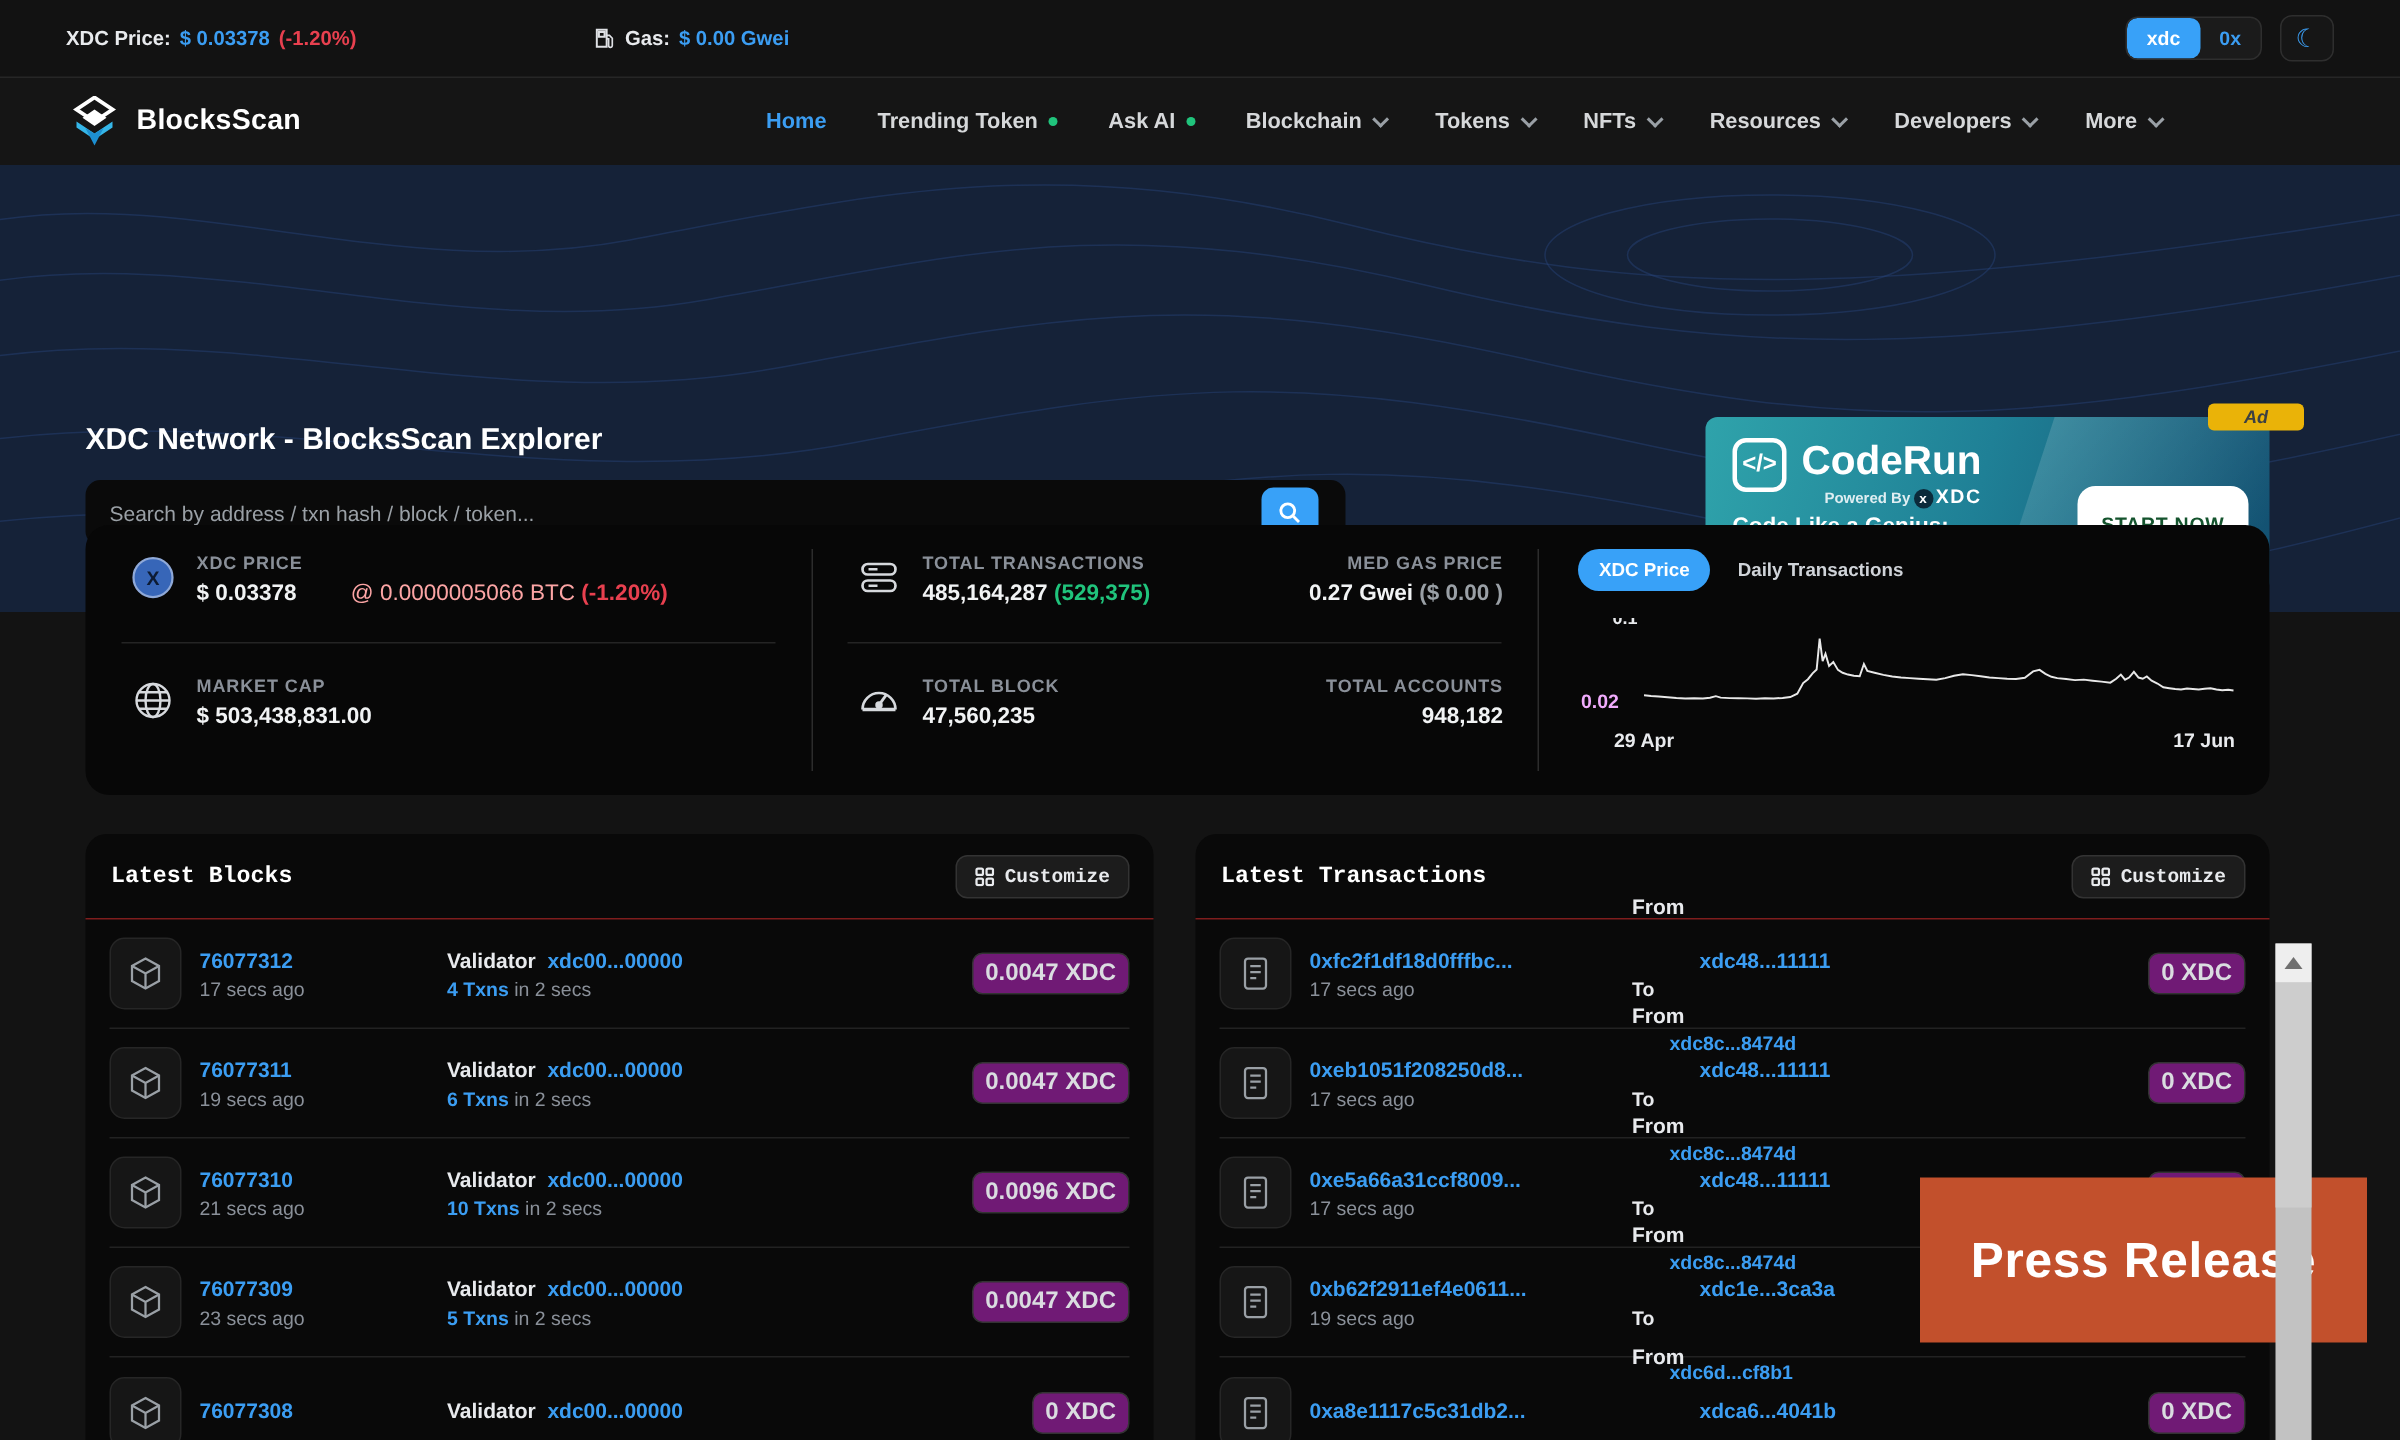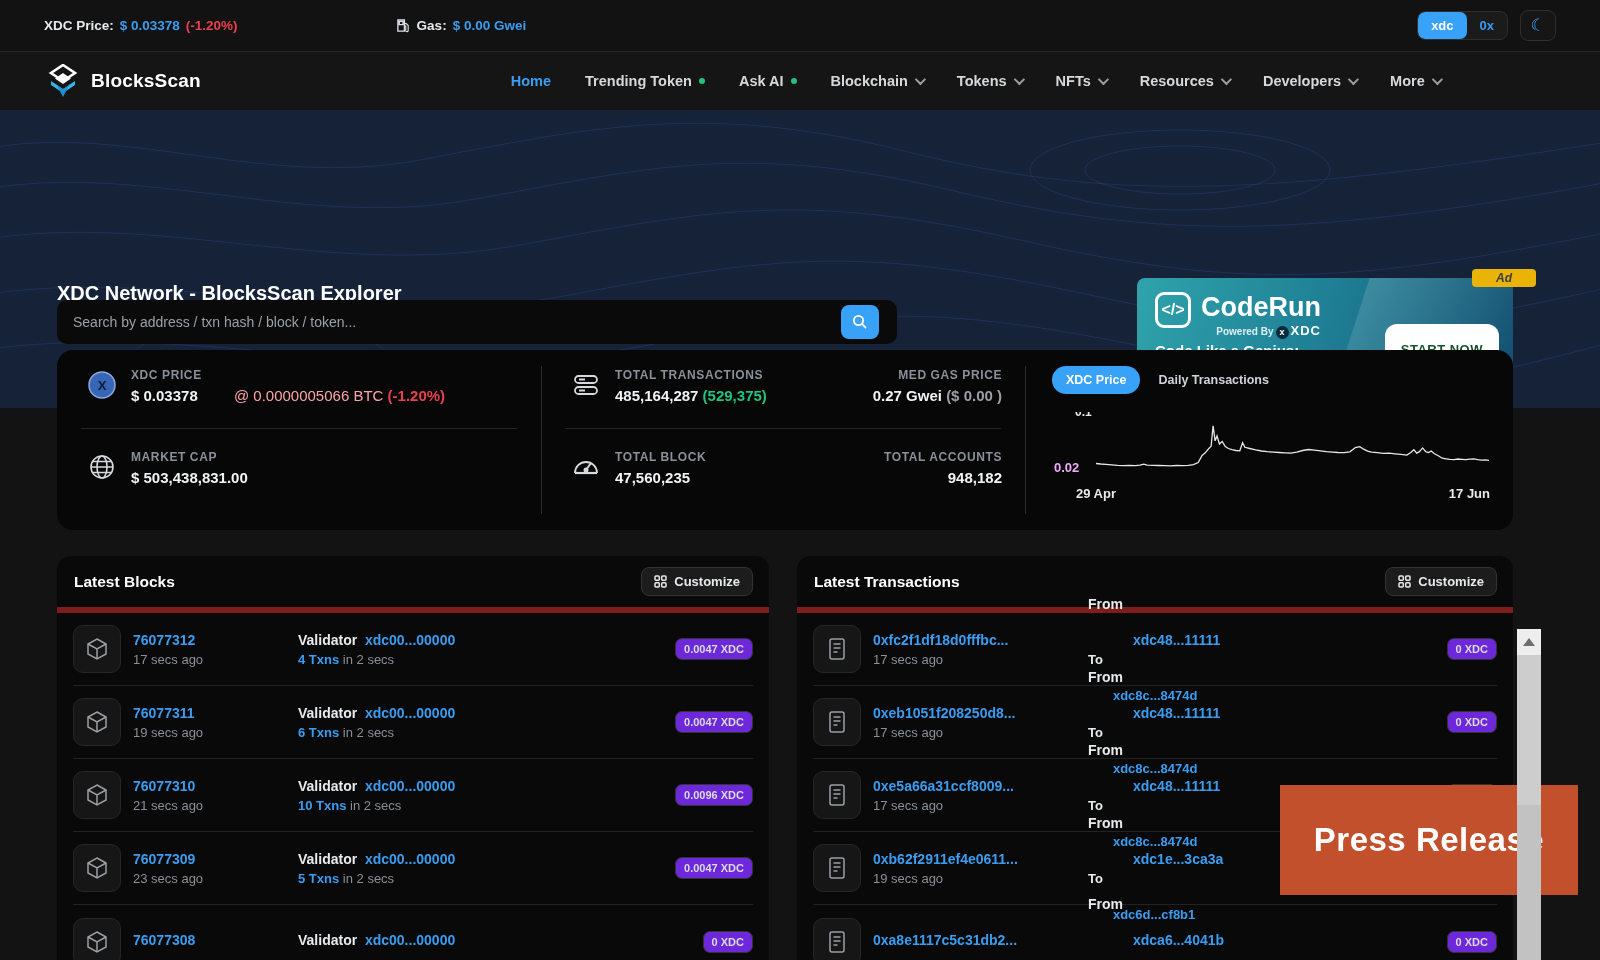--- a/index.html
+++ b/index.html
@@ -32,21 +32,21 @@
   .nav-item { display:flex; align-items:center; gap:7px; font-size:14.5px; font-weight:700; color:#d6d8da; cursor:pointer; white-space:nowrap; }
   .nav-item.active { color:#3b9df2; }
   .gdot { width:6px; height:6px; border-radius:50%; background:#20c47c; display:inline-block; }
   .caret { width:8px; height:8px; border-right:2px solid #9aa0a6; border-bottom:2px solid #9aa0a6;
     transform:rotate(45deg) translateY(-2px); display:inline-block; }
 
   
   .hero { position:absolute; left:0; top:110px; width:1600px; height:298px; background:#152238; overflow:hidden; }
   .hero svg.topo { position:absolute; left:0; top:0; }
   .hero-title { position:absolute; left:57px; top:172px; font-size:20px; font-weight:700; color:#fff; }
-  .searchbar { position:absolute; left:57px; top:190px; width:840px; height:44px; background:#0a0a0a;
+  .searchbar { position:absolute; left:57px; top:210px; width:840px; height:44px; background:#0a0a0a;
     border-radius:10px; display:flex; align-items:center; padding:0 18px 0 16px; }
   .searchbar input { flex:1; background:transparent; border:none; outline:none; color:#cfd3d8;
     font-size:14px; font-family:"Liberation Sans",sans-serif; }
   .searchbar input::placeholder { color:#9aa0a6; }
   .search-btn { width:38px; height:34px; background:#38a1f8; border:none; border-radius:8px; cursor:pointer;
     display:flex; align-items:center; justify-content:center; }
 
   
   .ad-badge { position:absolute; left:1472px; top:159px; background:#eab308; color:#3c4043; font-size:12px;
     font-weight:700; padding:2px 24px; border-radius:4px; z-index:5;font-style:italic; }
@@ -90,40 +90,40 @@
   .ytick-bottom { position:absolute; left:6px; top:56px; font-size:13px; font-weight:700; color:#f0abfc; }
   .xlab-left { position:absolute; left:28px; top:82px; font-size:13px; font-weight:700; color:#e8eaed; }
   .xlab-right { position:absolute; right:18px; top:82px; font-size:13px; font-weight:700; color:#e8eaed; }
   .chart-svg { position:absolute; left:48px; top:8px; }
 
   
   .list-card { position:absolute; top:556px; background:#090909; border-radius:14px; height:420px; }
   .blocks-card { left:57px; width:712px; }
   .txns-card { left:797px; width:716px; }
   .card-head { height:57px; display:flex; align-items:center; justify-content:space-between; padding:0 16px 0 17px;
-    border-bottom:6px solid #7f1d1d; }
+    border-bottom:1px solid #7f1d1d;font-family:Liberation Mono, monospace; }
   .card-title { font-size:15.5px; font-weight:700; color:#fff; }
   .customize-btn { display:flex; align-items:center; gap:7px; background:#1c1c1c; border:1px solid #333;
     border-radius:8px; padding:6px 12px; font-size:13px; font-weight:700; color:#e8eaed; cursor:pointer; }
   .rowlist { padding:0 16px; }
   .lrow { display:flex; align-items:center; height:73px; border-bottom:1px solid #222; }
   .lrow:last-child { border-bottom:none; }
   .icon-box { width:48px; height:48px; background:#161616; border:1px solid #262626; border-radius:10px;
     display:flex; align-items:center; justify-content:center; flex:0 0 48px; }
   .rc1 { margin-left:12px; width:165px; }
   .rc1 .lnk { font-size:14px; font-weight:700; color:#3b9df2; cursor:pointer; }
   .rc1 .time { font-size:13px; color:#8a9099; margin-top:4px; }
   .rc2 { flex:1; }
   .rc2 .l1 { font-size:14px; }
   .rc2 .l2 { font-size:13px; margin-top:4px; }
   .wlab { color:#e8eaed; font-weight:700; }
   .alnk { color:#3b9df2; font-weight:700; cursor:pointer;margin-top:36px; }
   .dim2 { color:#8a9099; }
-  .amt-badge { background:#6d28d9; border:1px solid #333; border-radius:7px; padding:4px 8px;
-    font-size:11px; font-weight:700; color:#dadce0; white-space:nowrap; }
+  .amt-badge { background:#701a75; border:1px solid #333; border-radius:7px; padding:4px 8px;
+    font-size:16px; font-weight:700; color:#dadce0; white-space:nowrap; }
   .txr .rc1 { width:215px; }
   .txr .rc2 .l1, .txr .rc2 .l2 { display:flex; gap:10px; }
 
   
   .vscroll { position:absolute; left:1517px; top:629px; width:24px; height:331px; background:#c2c2c2; z-index:60; }
   .vscroll .btn-up { position:absolute; left:0; top:0; width:24px; height:26px; background:#eeeeee;
     display:flex; align-items:center; justify-content:center; }
   .vscroll .tri { width:0; height:0; border-left:6px solid transparent; border-right:6px solid transparent;
     border-bottom:8px solid #6f6f6f; }
   .vscroll .thumb { position:absolute; left:0; top:26px; width:24px; height:150px; background:#cdcdcd; }

